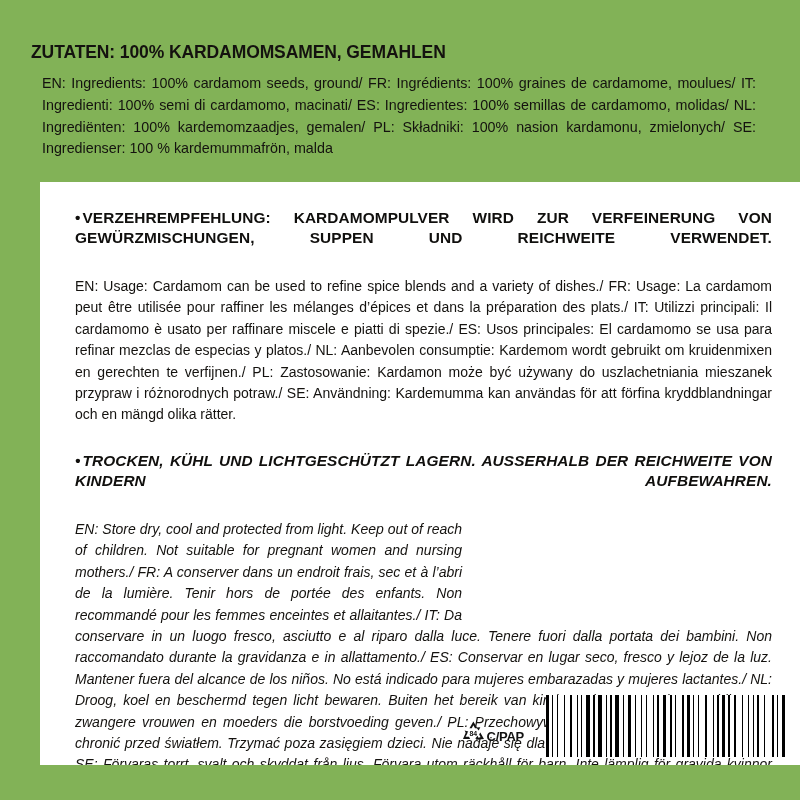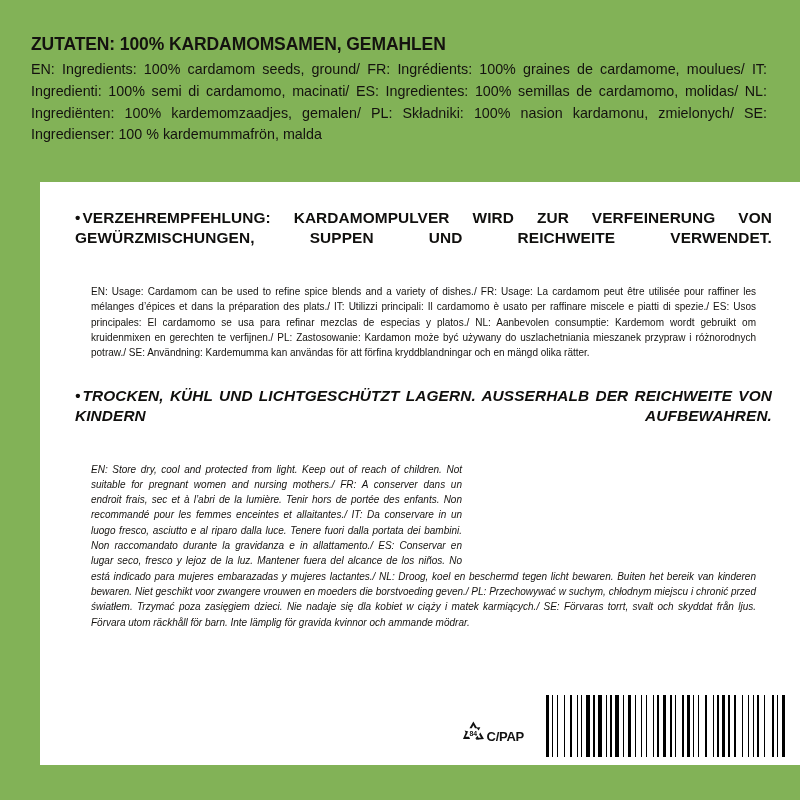--- a/index.html
+++ b/index.html
@@ -30,29 +30,29 @@
     height: 182px;
     box-sizing: border-box;
     padding: 34px 30px 0 31px;
   }
   .ingredients-title {
     font-size: 17.5px;
     font-weight: bold;
     color: #14120f;
     letter-spacing: -0.1px;
     line-height: 1.15;
-    margin: 0 0 5px 0;
+    margin: 8px 0 5px 0;
     white-space: nowrap;
   }
   .ingredients-body {
     font-size: 14.3px;
     color: #14120f;
     line-height: 1.52;
     text-align: justify;
-    margin: 0;
+    margin: 11px;
     padding-right: 3px;
   }
 
   
   .info-card {
     position: absolute;
     left: 40px;
     top: 182px;
     width: 760px;
     height: 583px;
@@ -80,26 +80,26 @@
     display: inline-block;
     width: 100%;
     height: 0;
   }
   .heading-bullet {
     display: inline-block;
     margin-right: 2px;
   }
 
   .section-body {
-    font-size: 10px;
+    font-size: 14px;
     color: #14120f;
     line-height: 1.53;
     text-align: justify;
     text-justify: inter-word;
-    margin: 16px;
+    margin: 0;
     hyphens: none;
   }
   .section-body.wrap-short {
     
   }
 
   
   .mark-reserve {
     float: right;
     width: 310px;

